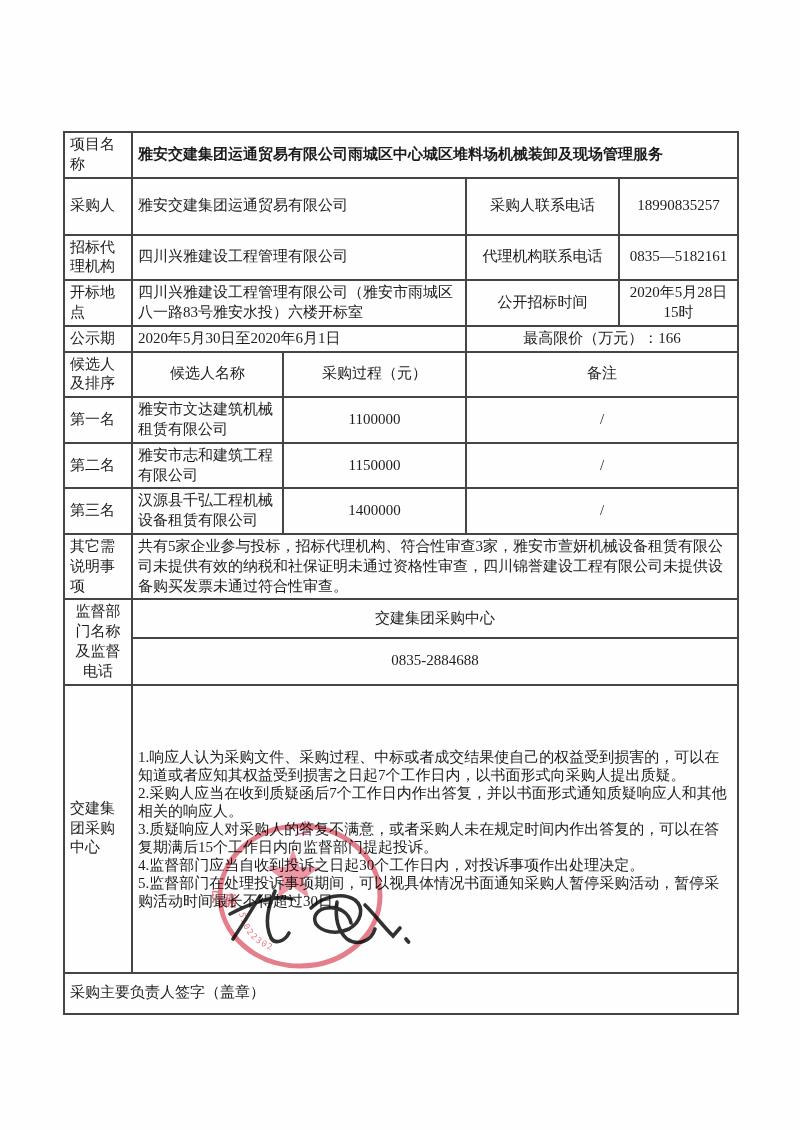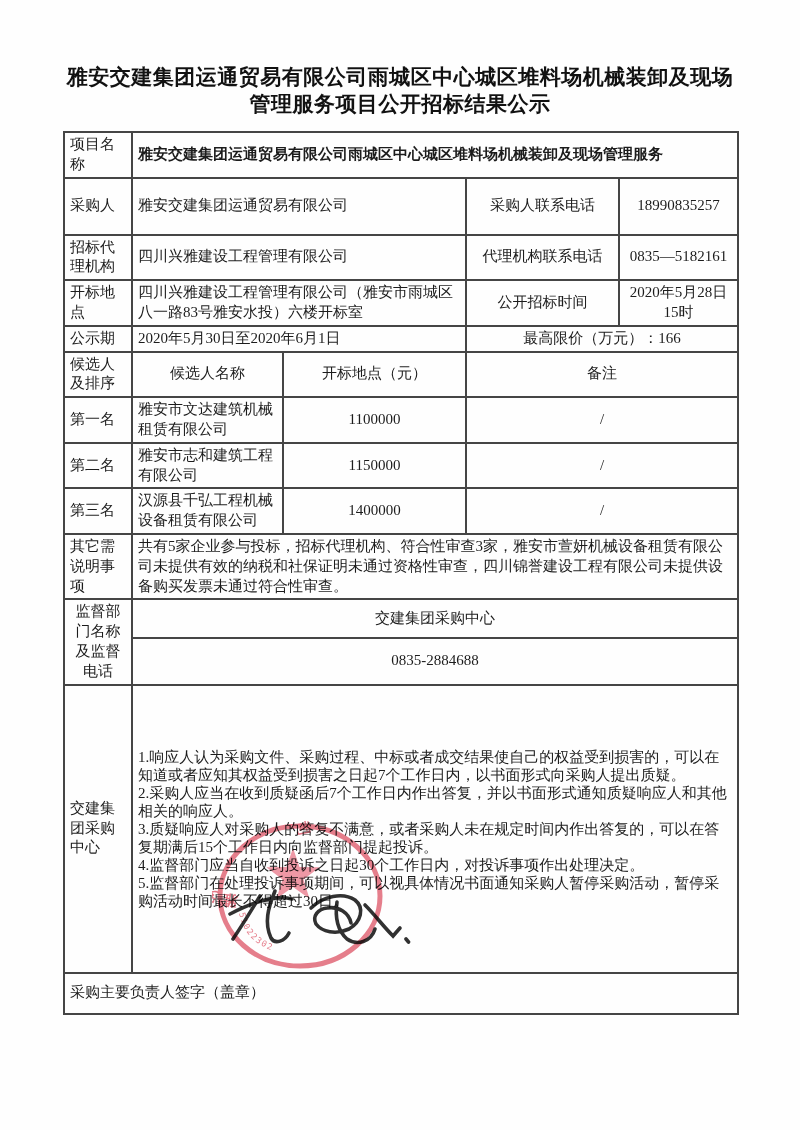--- a/index.html
+++ b/index.html
@@ -26,24 +26,20 @@
   td.obj{vertical-align:top;padding:56px 8px 8px 6px;}
   .obj-item{line-height:18px;}
   .stamp{position:absolute;left:212px;top:818px;mix-blend-mode:multiply;opacity:0.92;}
   .sig{position:absolute;left:218px;top:882px;mix-blend-mode:multiply;}
 </style>
 </head>
 <body>
 
 <div class="page">
 
-  <div class="title">
-    <div>雅安交建集团运通贸易有限公司雨城区中心城区堆料场机械装卸及现场</div>
-    <div>管理服务项目公开招标结果公示</div>
-  </div>
 
   <table class="doc">
     <colgroup>
       <col style="width:68px">
         <col style="width:151px">
         <col style="width:183px">
       <col style="width:153px">
         <col style="width:119px">
     </colgroup>
 
@@ -76,21 +72,21 @@
 
     <tr style="height:22px">
       <td class="lab">公示期</td>
       <td colspan="2">2020年5月30日至2020年6月1日</td>
       <td colspan="2" class="cen">最高限价（万元）：166</td>
     </tr>
 
     <tr style="height:35px">
       <td class="lab">候选人及排序</td>
       <td class="cen">候选人名称</td>
-      <td class="cen">开标地点（元）</td>
+      <td class="cen">采购过程（元）</td>
       <td colspan="2" class="cen">备注</td>
     </tr>
 
     <tr style="height:39px">
       <td class="lab">第一名</td>
       <td>雅安市文达建筑机械租赁有限公司</td>
       <td class="cen">1100000</td>
       <td colspan="2" class="cen">/</td>
     </tr>
 

